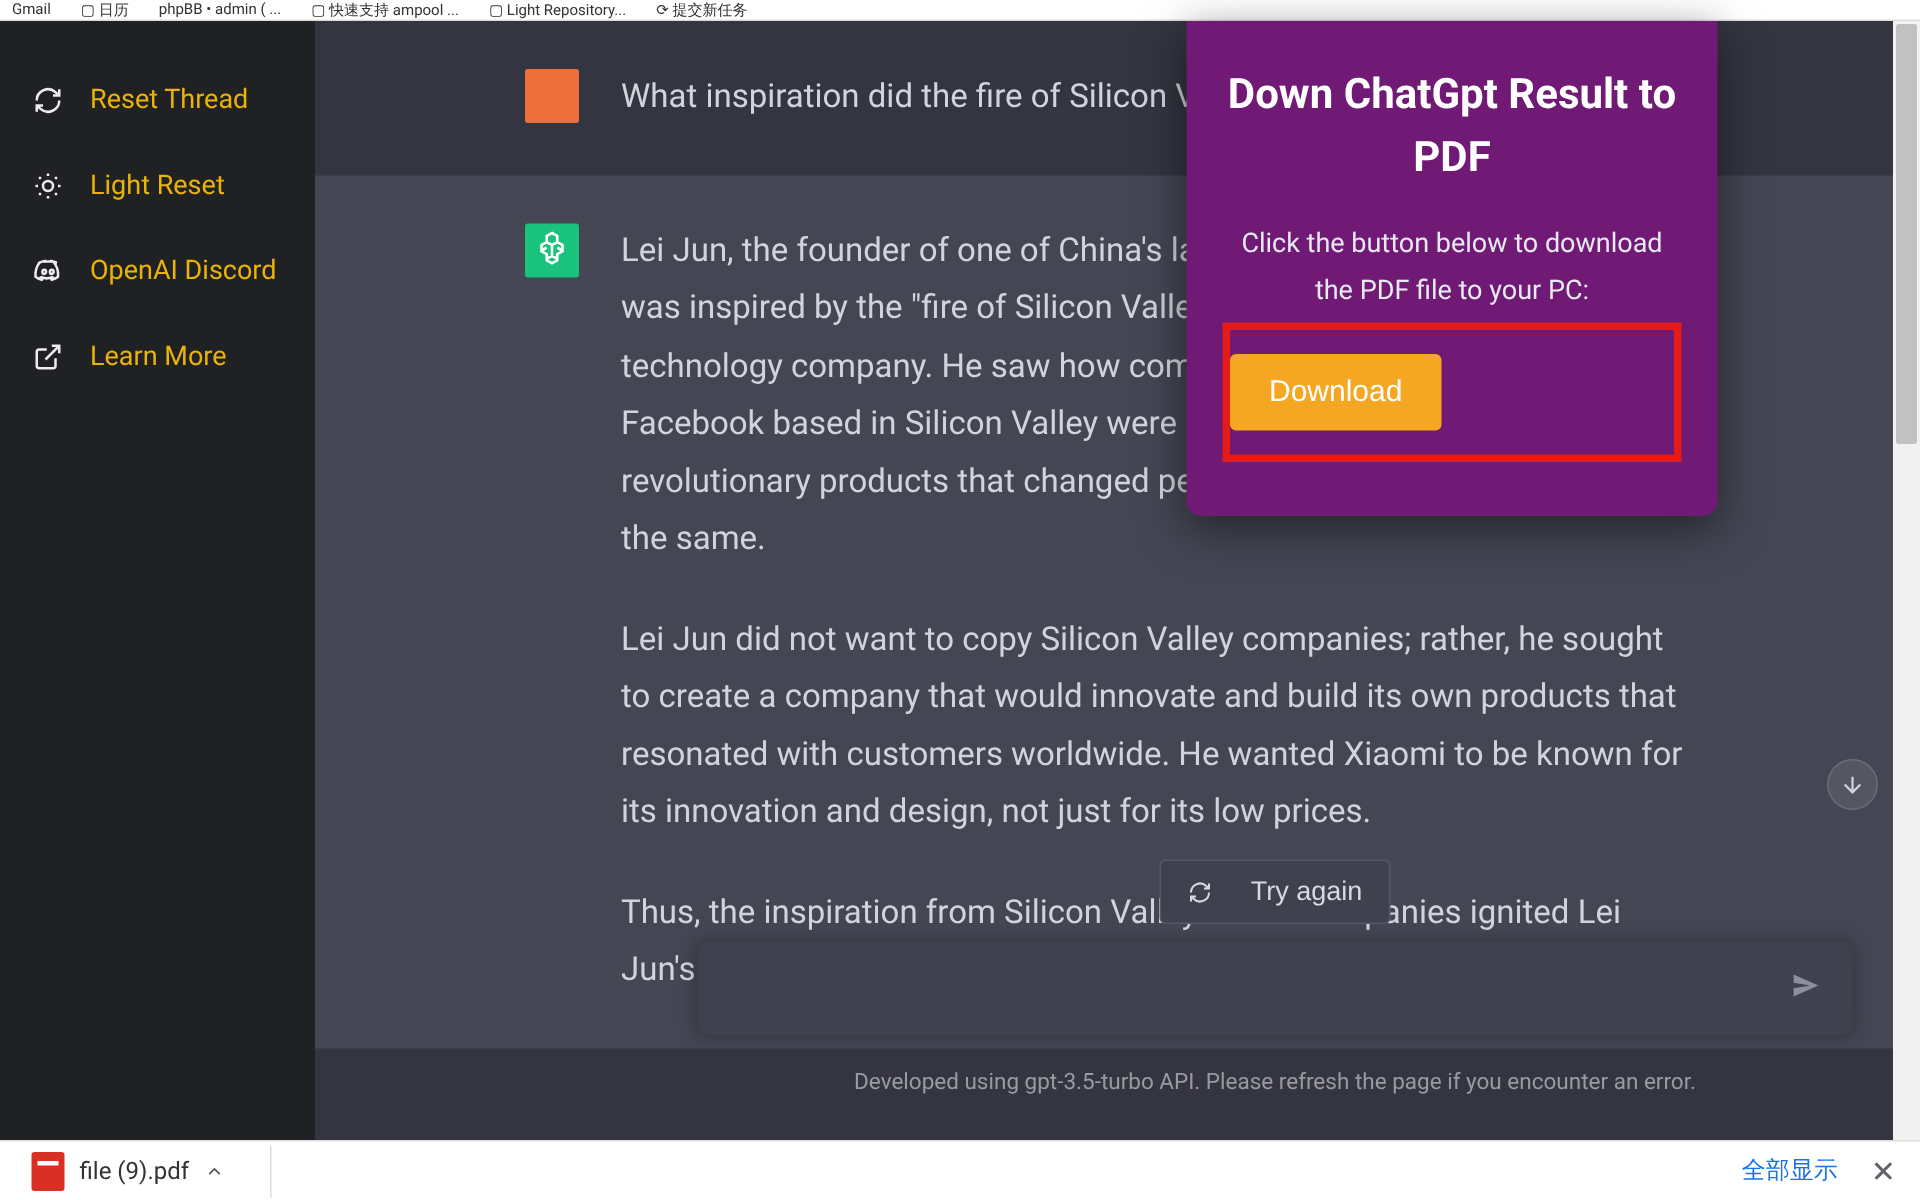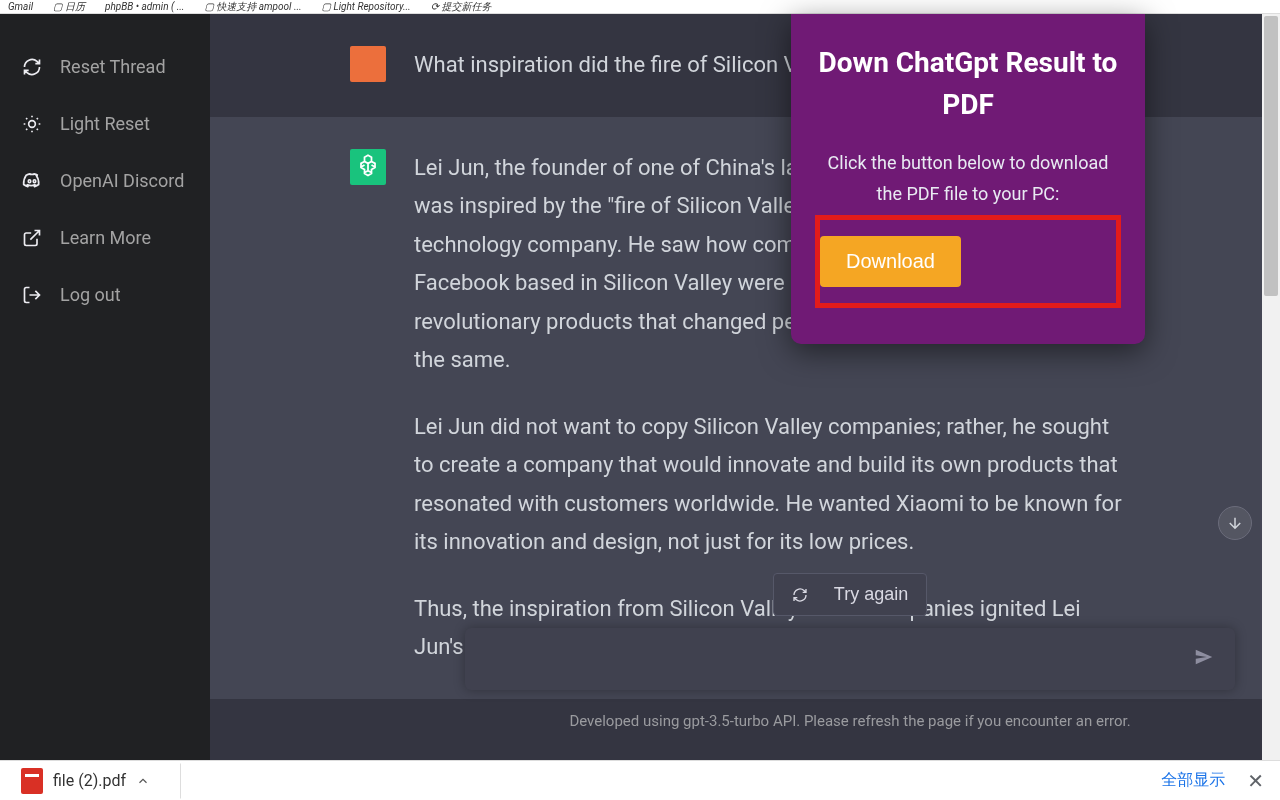--- a/index.html
+++ b/index.html
@@ -17,39 +17,39 @@
   border-bottom: 1px solid #ddd;
   display: flex;
   align-items: center;
   font-size: 10px;
   color: #333;
   padding: 0 8px;
   gap: 20px;
   overflow: hidden;
   white-space: nowrap;
 }
-.bookmarks-bar span { display: inline-flex; align-items: center; gap: 4px; font-style: italic; }
+.bookmarks-bar span { display: inline-flex; align-items: center; gap: 4px; }
 .app-container {
   display: flex;
   height: 746px;
   position: relative;
 }
 .sidebar {
   width: 210px;
   background: #202123;
   display: flex;
   flex-direction: column;
   padding: 24px 0;
 }
 .sidebar-item {
   display: flex;
   align-items: center;
   gap: 18px;
   padding: 18px 22px;
-  color: #a3a3a3;
+  color: #eab308;
   font-size: 18px;
   cursor: pointer;
 }
 .sidebar-item svg { width: 20px; height: 20px; stroke: #ececf1; fill: none; stroke-width: 2; }
 .main {
   flex: 1;
   background: #343541;
   display: flex;
   flex-direction: column;
   position: relative;
@@ -299,26 +299,20 @@
       <svg viewBox="0 0 24 24" fill="#ececf1" stroke="none">
           <path d="M19 5c-1.5-.7-3-1.2-4.6-1.5l-.3.6c-1.4-.2-2.8-.2-4.2 0l-.3-.6C8 3.8 6.5 4.3 5 5c-2.6 3.8-3.3 7.5-3 11.2 1.7 1.3 3.4 2 5 2.5l.8-1.3c-.5-.2-1-.4-1.4-.7l.3-.2c2.8 1.3 5.8 1.3 8.6 0l.3.2c-.5.3-.9.5-1.4.7l.8 1.3c1.6-.5 3.3-1.2 5-2.5.4-4.3-.7-8-3-11.2zM9 14c-.8 0-1.5-.8-1.5-1.8S8.2 10.5 9 10.5s1.5.8 1.5 1.7S9.8 14 9 14zm6 0c-.8 0-1.5-.8-1.5-1.8s.7-1.7 1.5-1.7 1.5.8 1.5 1.7S15.8 14 15 14z"></path>
         </svg>
       <span>OpenAI Discord</span>
     </div>
     <div class="sidebar-item">
       <svg viewBox="0 0 24 24">
           <path d="M18 13v6a2 2 0 0 1-2 2H5a2 2 0 0 1-2-2V8a2 2 0 0 1 2-2h6M15 3h6v6M10 14L21 3"></path>
         </svg>
       <span>Learn More</span>
-    </div>
-    <div class="sidebar-item">
-      <svg viewBox="0 0 24 24">
-          <path d="M9 21H5a2 2 0 0 1-2-2V5a2 2 0 0 1 2-2h4M16 17l5-5-5-5M21 12H9"></path>
-        </svg>
-      <span>Log out</span>
     </div>
   </div>
 
   <div class="main">
     <div class="chat-area">
       <div class="msg-row user">
         <div class="avatar user-av"></div>
         <div class="msg-text">What inspiration did the fire of Silicon Valley give</div>
       </div>
       <div class="msg-row assistant">
@@ -372,21 +366,21 @@
   <h2>Down ChatGpt Result to PDF</h2>
   <p>Click the button below to download the PDF file to your PC:</p>
   <div class="popup-btn-wrap">
     <button class="popup-btn">Download</button>
   </div>
 </div>
 
 <div class="download-shelf">
   <div class="dl-item">
     <div class="dl-pdf-icon"></div>
-    <span>file (2).pdf</span>
+    <span>file (9).pdf</span>
     <svg viewBox="0 0 24 24">
         <path d="M6 15l6-6 6 6"></path>
       </svg>
   </div>
   <div class="dl-right">
     <span class="dl-showall">全部显示</span>
     <span class="dl-close">✕</span>
   </div>
 </div>
 

